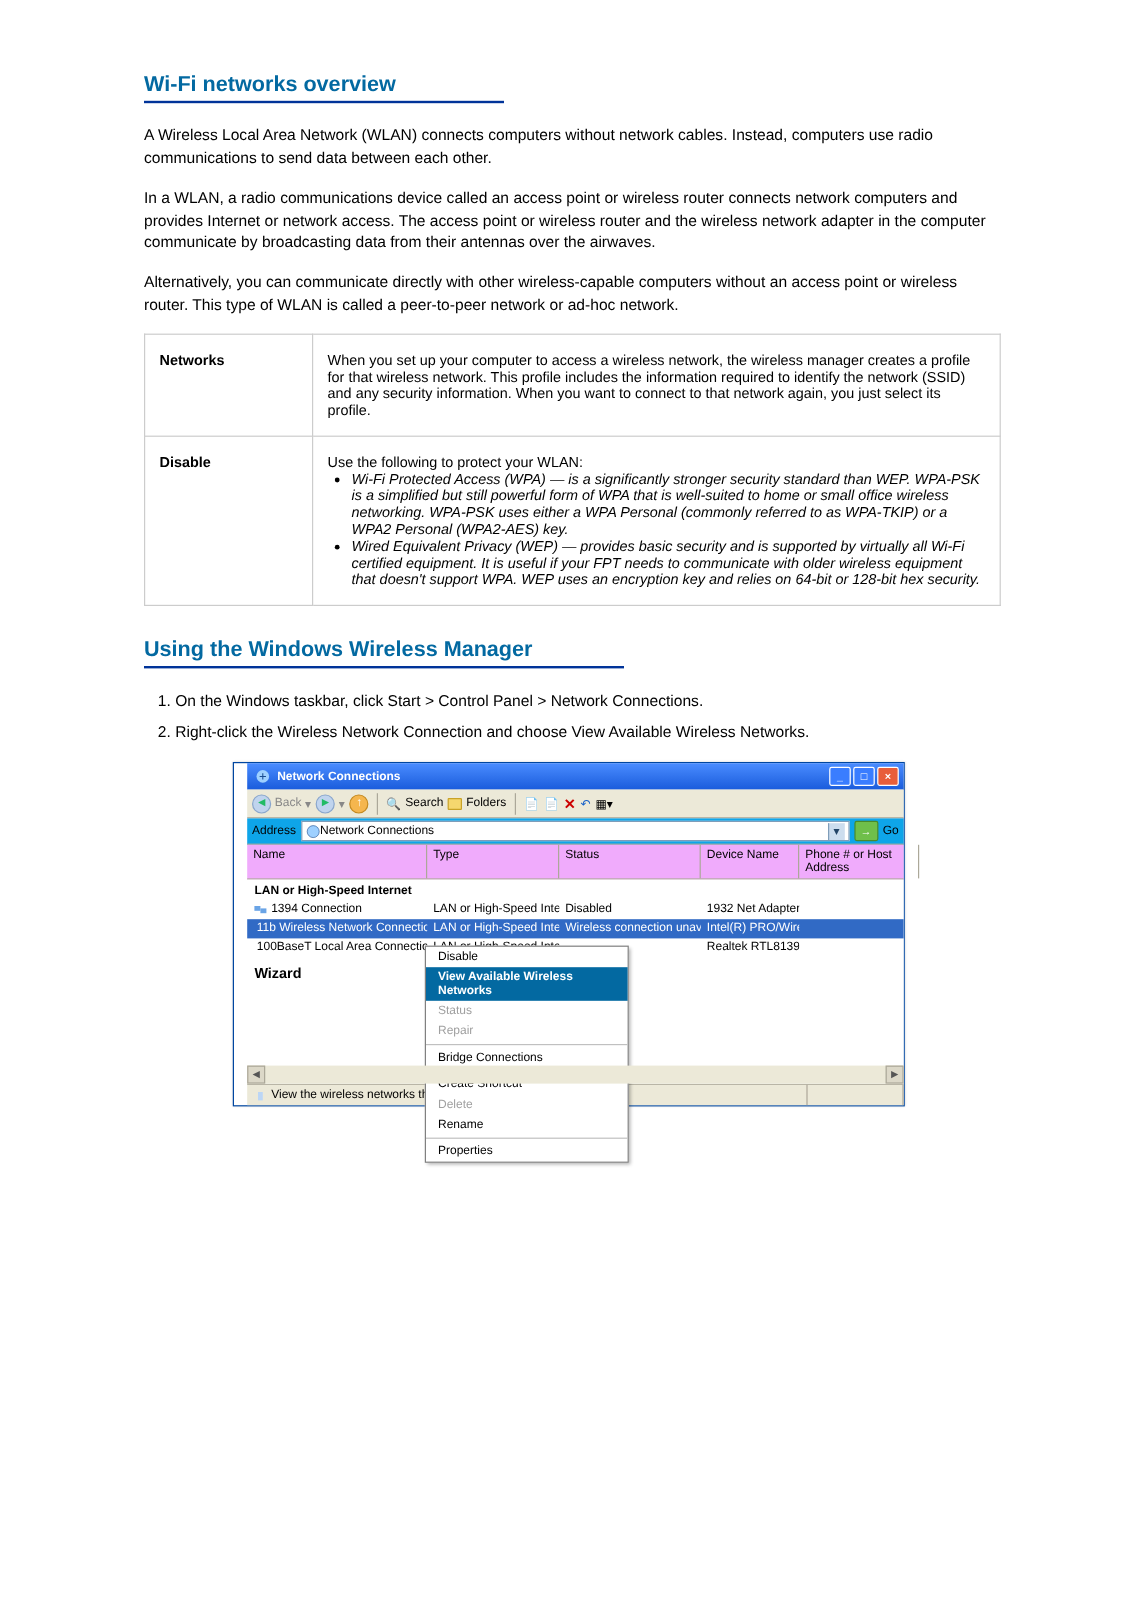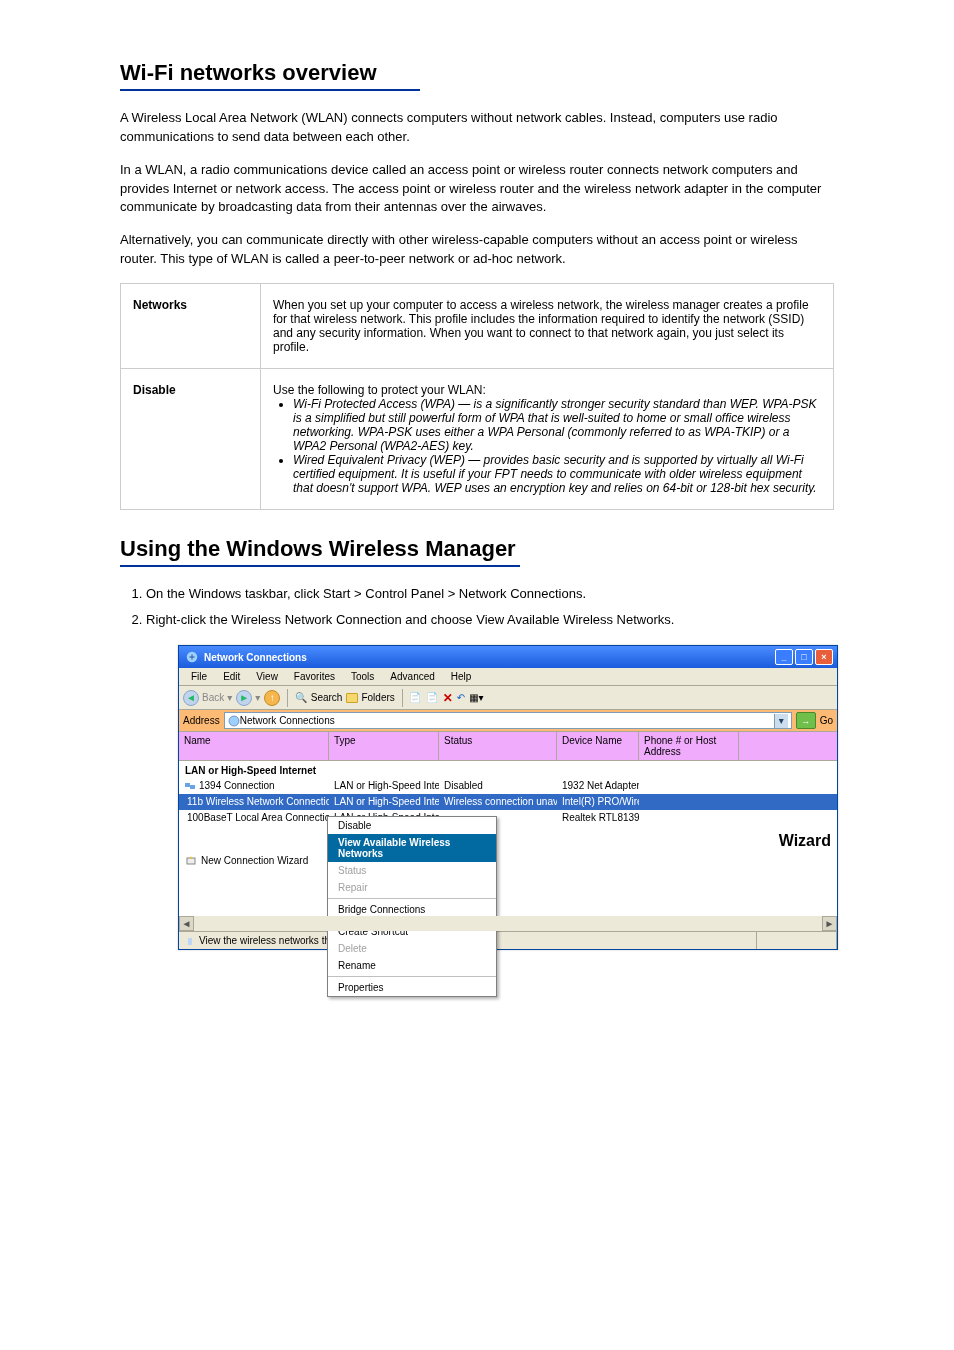--- a/index.html
+++ b/index.html
@@ -4,75 +4,76 @@
 <style>
   * { box-sizing: border-box; margin: 0; padding: 0; }
   body {
     font-family: Arial, Helvetica, sans-serif;
     font-size: 13px;
     color: #000;
     background: #fff;
     width: 954px;
     padding: 60px 120px 60px 120px;
   }
-  h2.section { font-size: 22px; font-weight: bold; color: #000000; margin-bottom: 3px; }
+  h2.section { font-size: 18px; font-weight: bold; color: #0369a1; margin-bottom: 3px; }
   .underline { border-bottom: 2px solid #003399; margin-bottom: 18px; width: 300px; }
   .underline.wide { width: 400px; }
   p.para { margin-bottom: 14px; line-height: 1.45; }
   table.info {
     width: 100%; border-collapse: collapse; margin: 14px 0 26px 0;
     border: 1px solid #ccc;
   }
   table.info td {
     border: 1px solid #ccc; padding: 14px 12px; vertical-align: top; font-size: 12px;
   }
   table.info td.label { width: 140px; font-weight: bold; }
   table.info ul { list-style: disc; margin-left: 20px; }
   table.info li { margin: 0 0; font-style: italic; }
   ol.steps { margin: 10px 0 16px 26px; }
   ol.steps li { margin-bottom: 8px; line-height: 1.4; }
 
   
   .win {
-    width: 660px; border: 1px solid #0046a0; margin: 4px 0 0 58px;
+    width: 560px; border: 1px solid #0046a0; margin: 4px 0 0 74px;
     font-family: Tahoma, Arial, sans-serif; font-size: 10px;
     box-shadow: 0 0 2px rgba(0,0,0,0.2);
+    padding-left: 11px;
   }
   .titlebar {
     height: 22px; background: linear-gradient(to bottom, #4a8cff, #1a5cdc);
     color: #fff; display: flex; align-items: center; padding: 0 4px 0 6px; font-weight: bold;
   }
   .titlebar .ticon { width:14px; height:14px; margin-right:5px; display:inline-block; }
   .titlebar .spacer { flex:1; }
   .winbtn { width:18px; height:16px; margin-left:2px; border:1px solid #fff; background:#3a7dff;
     display:inline-flex; align-items:center; justify-content:center; color:#fff; font-size:9px; border-radius:2px; }
   .winbtn.close { background:#e85e3a; }
   .menubar { background:#ece9d8; height:18px; border-bottom:1px solid #aca899; display:flex; align-items:center; padding-left:4px; position:relative;}
   .menubar span { padding: 2px 8px; font-size:10px; }
   .winlogo { position:absolute; right:4px; top:1px; width:16px; height:16px; }
   .toolbar { background:#ece9d8; height:24px; border-bottom:1px solid #aca899; display:flex; align-items:center; padding:0 4px; gap:4px; font-size:10px;}
   .tbtn { display:flex; align-items:center; gap:3px; color:#888; }
   .tbtn.active { color:#000; }
   .tbtn .circ { width:16px; height:16px; border-radius:50%; background:#c0d4ee; border:1px solid #8aa6cc; display:inline-flex; align-items:center; justify-content:center; color:#2b6; }
   .tbtn .circ.orange { background:#f5b64e; border-color:#c58a20; color:#fff; }
   .sep { width:1px; height:18px; background:#aca899; margin:0 3px; }
-  .addrbar { background:#fdba74; height:22px; border-bottom:1px solid #aca899; display:flex; align-items:center; padding:0 4px; gap:4px;}
+  .addrbar { background:#0ea5e9; height:22px; border-bottom:1px solid #aca899; display:flex; align-items:center; padding:0 4px; gap:4px;}
   .addrfield { flex:1; background:#fff; border:1px solid #7f9db9; height:17px; display:flex; align-items:center; padding:0 3px;}
   .addrfield .dd { width:14px; height:14px; background:#cde; border-left:1px solid #7f9db9; margin-left:auto; display:flex;align-items:center;justify-content:center;color:#246; }
   .gobtn { width:20px; height:17px; background:#6fbf4a; border:1px solid #4a8a2a; border-radius:2px; color:#fff; display:flex;align-items:center;justify-content:center; font-size:9px;}
   .headers { display:grid; grid-template-columns: 150px 110px 118px 82px 100px; background:#f0abfc; border-bottom:1px solid #aca899; font-size:10px;}
   .headers div { padding:3px 5px; border-right:1px solid #aca899; }
   .content { background:#fff; position:relative; min-height:170px; }
   .group { font-weight:bold; padding:4px 6px 2px; font-size:10px; }
   .row { display:grid; grid-template-columns: 150px 110px 118px 82px 100px; font-size:10px; padding:1px 0;}
   .row div { padding:1px 5px; white-space:nowrap; overflow:hidden; }
   .row .iconcell { display:flex; align-items:flex-start; gap:3px; }
   .row.sel { background:#316ac5; color:#fff; }
   .miniicon { width:12px; height:12px; display:inline-block; }
-  .wizgroup { font-weight:bold; padding:6px 6px 2px; font-size:16px;text-align:right; }
+  .wizgroup { font-weight:bold; padding:6px 6px 2px; font-size:12px; }
   .wizrow { display:flex; align-items:center; gap:4px; padding:2px 6px; font-size:10px;}
   .ctxmenu { position:absolute; left:148px; top:55px; width:170px; background:#fff; border:1px solid #808080; box-shadow:2px 2px 3px rgba(0,0,0,0.3); font-size:10px;}
   .ctxmenu .mitem { padding:3px 10px; }
   .ctxmenu .mitem.disabled { color:#a0a0a0; }
   .ctxmenu .mitem.sel { background:#0369a1; color:#fff; font-weight:bold; }
   .ctxmenu hr { border:none; border-top:1px solid #c0c0c0; margin:2px 0; }
   .hscroll { height:15px; background:#ece9d8; display:flex; align-items:center; }
   .hscroll .arrow { width:15px; height:15px; background:#dcd8c8; border:1px solid #aca899; display:flex; align-items:center; justify-content:center; color:#555;}
   .hscroll .track { flex:1; background:#ece9d8; }
   .statusbar { height:18px; background:#ece9d8; border-top:1px solid #aca899; display:flex; align-items:center; font-size:10px;}
@@ -127,37 +128,20 @@
           <path d="M5 8h6M8 5v6" stroke="#1a4c90" stroke-width="1"></path>
         </svg>
     </span>
     <span>Network Connections</span>
     <span class="spacer"></span>
     <span class="winbtn">_</span>
     <span class="winbtn">□</span>
     <span class="winbtn close">×</span>
   </div>
 
-  <div class="menubar">
-    <span>File</span>
-    <span>Edit</span>
-    <span>View</span>
-    <span>Favorites</span>
-    <span>Tools</span>
-    <span>Advanced</span>
-    <span>Help</span>
-    <span class="winlogo">
-      <svg viewBox="0 0 16 16">
-          <rect x="2" y="2" width="5" height="5" fill="#d33"></rect>
-          <rect x="9" y="2" width="5" height="5" fill="#3a3"></rect>
-          <rect x="2" y="9" width="5" height="5" fill="#35d"></rect>
-          <rect x="9" y="9" width="5" height="5" fill="#fc3"></rect>
-        </svg>
-    </span>
-  </div>
 
   <div class="toolbar">
     <div class="tbtn">
       <span class="circ">◄</span>
       <span>Back</span> ▾
     </div>
     <div class="tbtn">
       <span class="circ">►</span> ▾
     </div>
     <div class="tbtn active">
@@ -242,27 +226,20 @@
             </svg></span>
           <span>100BaseT Local Area Connection</span>
         </div>
       <div>LAN or High-Speed Internet</div>
       <div></div>
       <div>Realtek RTL8139/810x...</div>
       <div></div>
     </div>
 
     <div class="wizgroup">Wizard</div>
-    <div class="wizrow">
-      <span class="miniicon"><svg viewBox="0 0 12 12">
-            <rect x="2" y="4" width="8" height="6" fill="#eee" stroke="#888"></rect>
-            <path d="M6 2l1 2-1 1-1-1z" fill="#f5c518"></path>
-          </svg></span>
-      <span>New Connection Wizard</span>
-    </div>
 
     <div class="ctxmenu">
       <div class="mitem">Disable</div>
       <div class="mitem sel">View Available Wireless Networks</div>
       <div class="mitem disabled">Status</div>
       <div class="mitem disabled">Repair</div>
       <hr>
       <div class="mitem">Bridge Connections</div>
       <hr>
       <div class="mitem">Create Shortcut</div>

